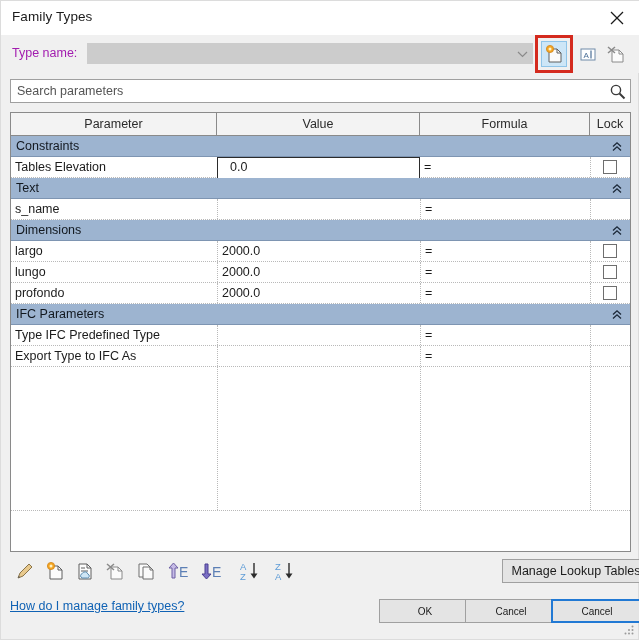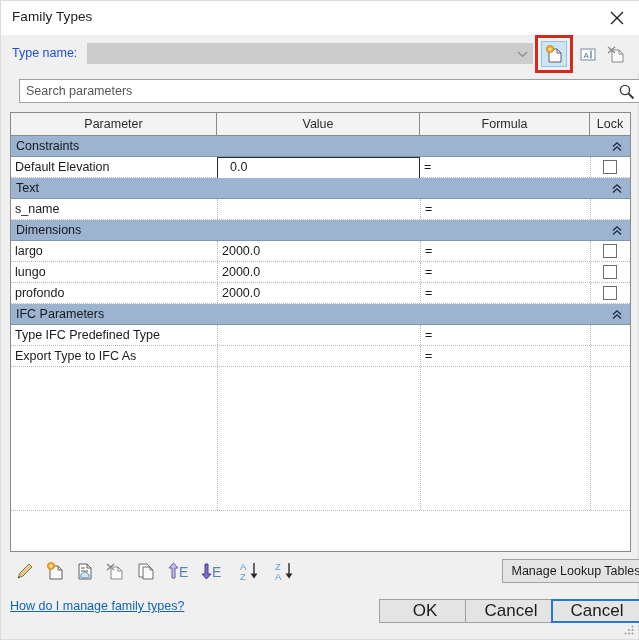--- a/index.html
+++ b/index.html
@@ -38,21 +38,21 @@
   #close-btn svg { display:block; }
 
   
   #typename-row {
     position: absolute; left: 0; top: 34px;
     width: 639px; height: 38px;
     background: #f0f0f0;
   }
   #typename-label {
     position: absolute; left: 11px; top: 11px;
-    font-size: 12.5px; color: #1d4ed8;
+    font-size: 12.5px; color: #a21caf;
   }
   #typename-combo {
     position: absolute; left: 86px; top: 42px;
     width: 446px; height: 21px;
     background: #cccccc;
     border: 1px solid #cccccc;
     box-sizing: border-box;
   }
   #typename-combo-value {
     position: absolute; left: 4px; top: 3px;
@@ -87,21 +87,20 @@
     pointer-events: none;
   }
 
   
   #search-bar {
     position: absolute; left: 9px; top: 78px;
     width: 621px; height: 24px;
     background: #ffffff;
     border: 1px solid #9f9f9f;
     box-sizing: border-box;
-    margin-left: 9px;
   }
   #search-input-text {
     position: absolute; left: 6px; top: 4px;
     font-size: 12.5px; color: #555555;
   }
   #search-icon {
     position: absolute; right: 4px; top: 3px;
     width: 17px; height: 17px;
   }
 
@@ -229,21 +228,21 @@
     font-size: 12.5px; color: #1b1b1b;
     display: flex; align-items: center; justify-content: center;
   }
 
   .dlg-btn {
     position: absolute; top: 598px;
     width: 92px; height: 24px;
     background: #e4e4e4;
     border: 1px solid #a0a0a0;
     box-sizing: border-box;
-    font-size: 17px; color: #1b1b1b;
+    font-size: 10px; color: #1b1b1b;
     display: flex; align-items: center; justify-content: center;
   }
   #btn-ok     { left: 378px; }
   #btn-cancel { left: 464px; }
   #btn-apply  { left: 550px; border: 2px solid #2179d4; }
 
   #resize-grip {
     position: absolute; right: 3px; bottom: 3px;
     width: 12px; height: 12px;
   }
@@ -321,21 +320,21 @@
     <div id="table-body">
 
       <div class="grp-row">
         <div class="grp-label">Constraints</div>
         <svg class="grp-chev" viewBox="0 0 12 14">
           <path d="M2 6.5 L6 2.8 L10 6.5" fill="none" stroke="#1b2838" stroke-width="1.3"></path>
           <path d="M2 10.5 L6 6.8 L10 10.5" fill="none" stroke="#1b2838" stroke-width="1.3"></path>
         </svg>
       </div>
       <div class="data-row">
-        <div class="cell pad col-param">Default Elevation</div>
+        <div class="cell pad col-param">Tables Elevation</div>
         <div class="cell-value-active">0.0</div>
         <div class="cell pad col-form">=</div>
         <div class="cell col-lock dashed-l"></div>
         <div class="lock-box"></div>
       </div>
 
       <div class="grp-row">
         <div class="grp-label">Text</div>
         <svg class="grp-chev" viewBox="0 0 12 14">
           <path d="M2 6.5 L6 2.8 L10 6.5" fill="none" stroke="#1b2838" stroke-width="1.3"></path>

